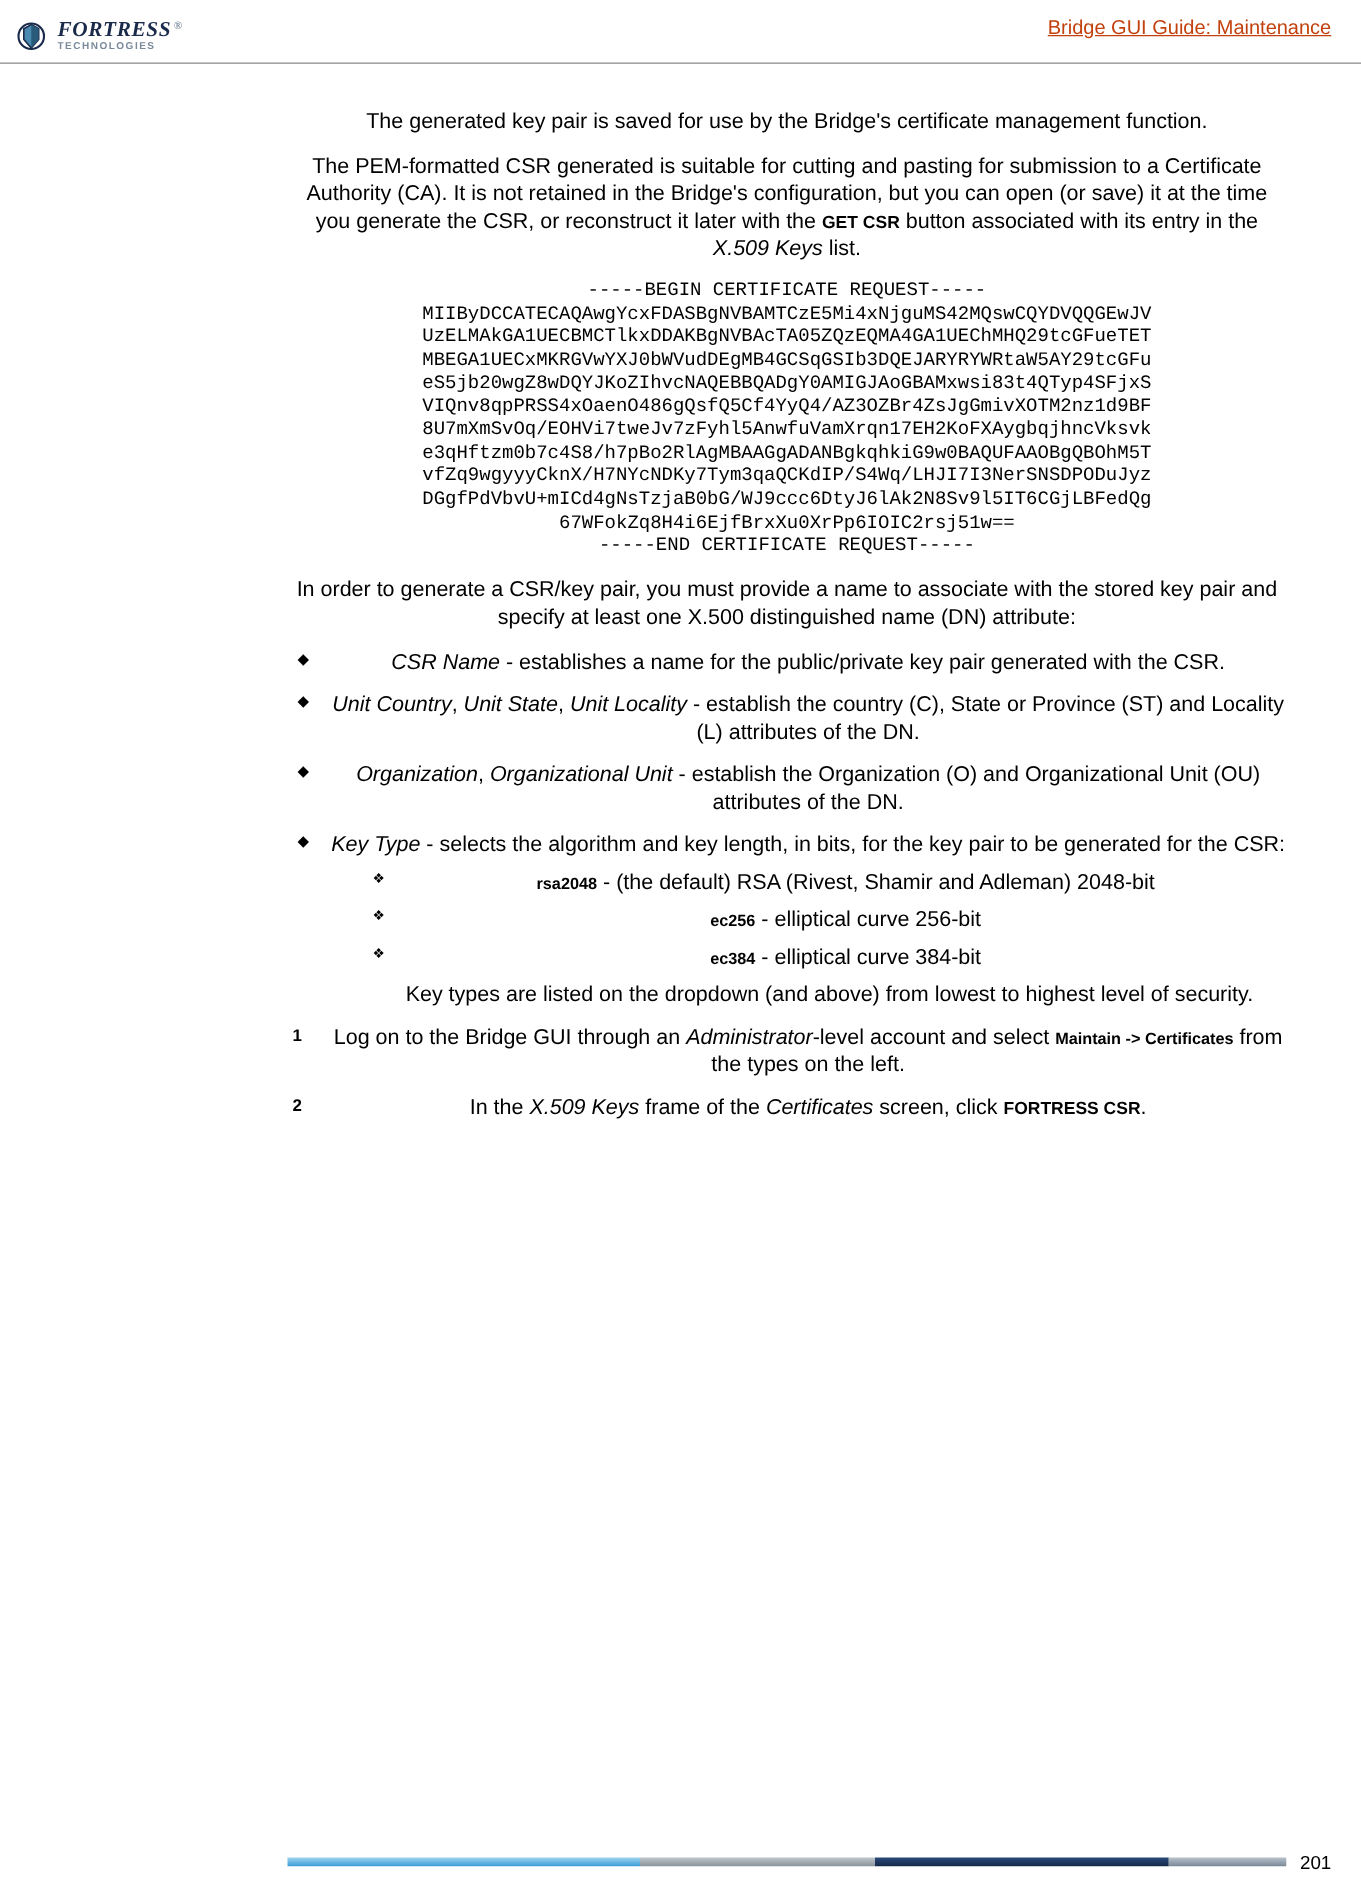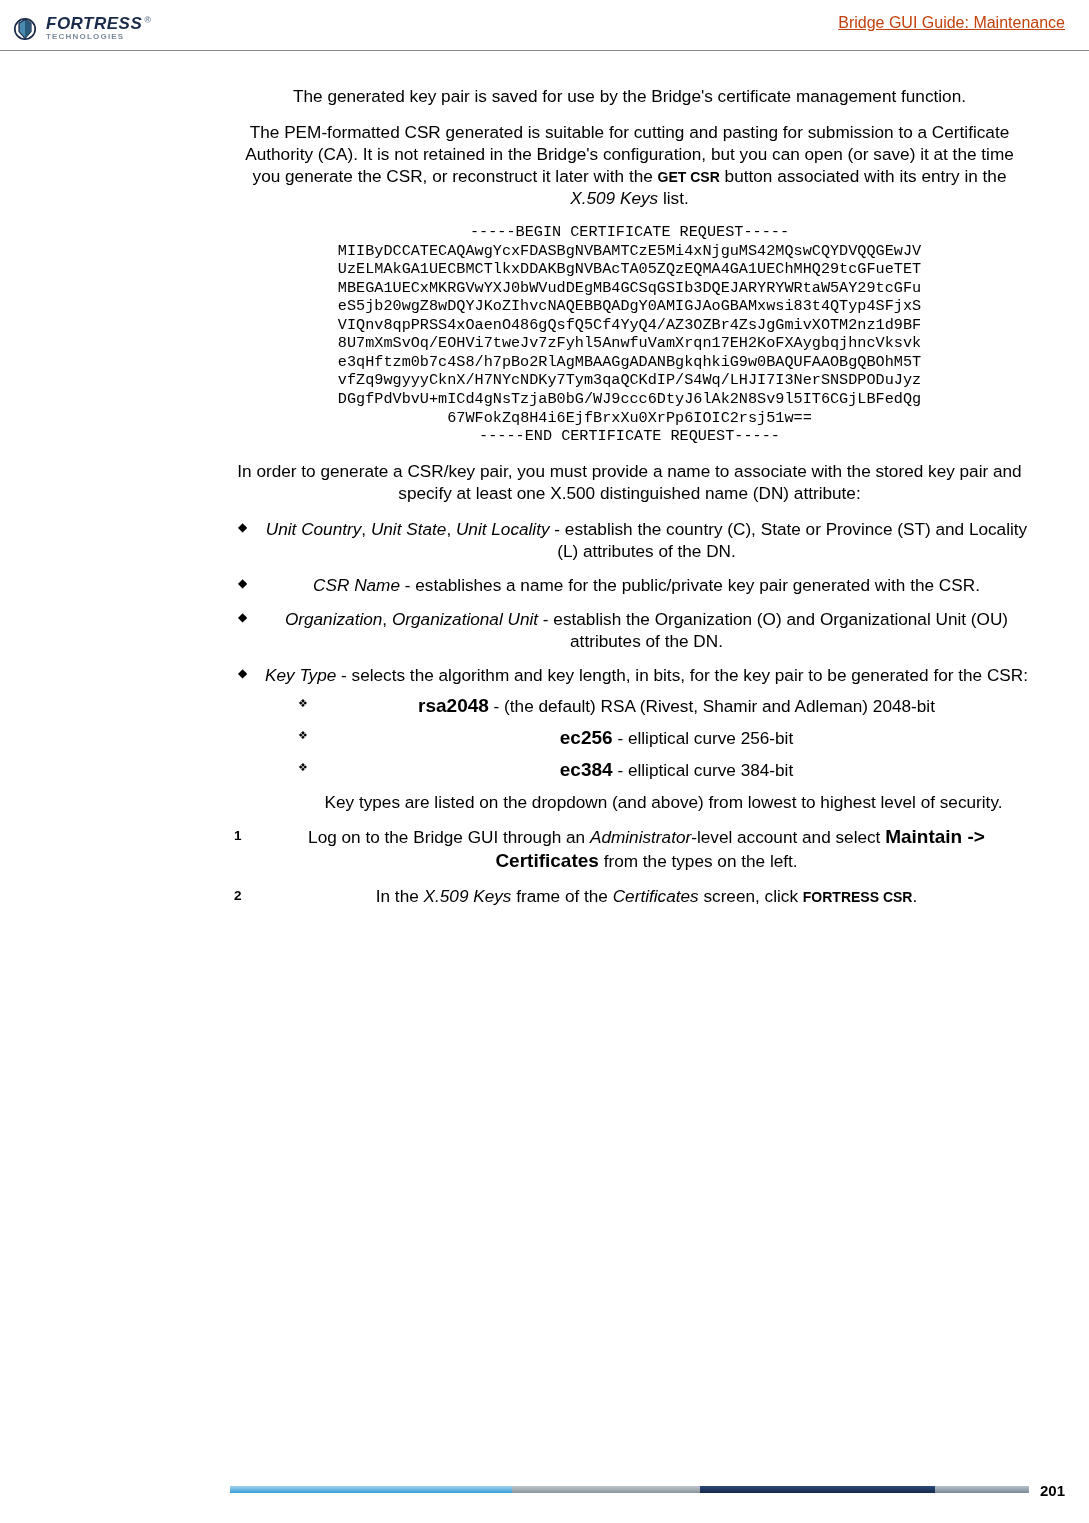--- a/index.html
+++ b/index.html
@@ -27,20 +27,21 @@
     width: 34px;
     height: 34px;
   }
   .logo-text {
     font-weight: 900;
     font-size: 17px;
     letter-spacing: 0.5px;
     font-style: italic;
     color: #1a2a4a;
     line-height: 0.85;
+    font-family: Liberation Serif, serif;
   }
   .logo-sub {
     font-size: 8px;
     color: #7a8a9a;
     letter-spacing: 1.2px;
     font-weight: 700;
   }
   .logo-reg {
     font-size: 9px;
     vertical-align: top;
@@ -127,41 +128,40 @@
     margin-bottom: 12px;
   }
   ol.steps > li .num {
     position: absolute;
     left: 4px;
     top: 2px;
     font-size: 13.5px;
     font-weight: 700;
   }
   .bold-small {
-    font-size: 19px;
+    font-size: 13px;
     font-weight: 700;
   }
   .footer-bar {
     position: absolute;
     bottom: 30px;
     left: 230px;
     right: 60px;
     height: 7px;
     display: flex;
   }
   .footer-bar div:nth-child(1){ flex: 3; background: linear-gradient(#9fd4ef,#3b9bd8); }
   .footer-bar div:nth-child(2){ flex: 2; background: linear-gradient(#c0c6cc,#8a939c); }
   .footer-bar div:nth-child(3){ flex: 2.5; background: linear-gradient(#2a4a7a,#15284a); }
   .footer-bar div:nth-child(4){ flex: 1; background: linear-gradient(#b8c2cc,#7a8896); }
   .page-num {
     position: absolute;
     bottom: 24px;
     right: 24px;
     font-size: 15px;
-    font-weight: bold;
   }
 </style>
 </head>
 <body>
 
 <div class="header">
   <div class="logo">
     <svg class="logo-icon" viewBox="0 0 40 40">
       <circle cx="20" cy="20" r="12" fill="none" stroke="#1a2a4a" stroke-width="2"></circle>
       <polygon points="20,9 27,13 27,23 20,31 13,23 13,13" fill="#4a8ab0" stroke="#1a2a4a" stroke-width="1.5"></polygon>
@@ -193,24 +193,24 @@
 e3qHftzm0b7c4S8/h7pBo2RlAgMBAAGgADANBgkqhkiG9w0BAQUFAAOBgQBOhM5T
 vfZq9wgyyyCknX/H7NYcNDKy7Tym3qaQCKdIP/S4Wq/LHJI7I3NerSNSDPODuJyz
 DGgfPdVbvU+mICd4gNsTzjaB0bG/WJ9ccc6DtyJ6lAk2N8Sv9l5IT6CGjLBFedQg
 67WFokZq8H4i6EjfBrxXu0XrPp6IOIC2rsj51w==
 -----END CERTIFICATE REQUEST-----</div>
 
   <p class="para">In order to generate a CSR/key pair, you must provide a name to associate with the stored key pair and specify at least one X.500 distinguished name (DN) attribute:</p>
 
   <ul class="diamonds">
     <li>
+      <span class="italic">CSR Name</span><span> - establishes a name for the public/private key pair generated with the CSR.</span>
+    </li>
+    <li>
       <span class="italic">Unit Country</span><span>, </span><span class="italic">Unit State</span><span>, </span><span class="italic">Unit Locality</span><span> - establish the country (C), State or Province (ST) and Locality (L) attributes of the DN.</span>
-    </li>
-    <li>
-      <span class="italic">CSR Name</span><span> - establishes a name for the public/private key pair generated with the CSR.</span>
     </li>
     <li>
       <span class="italic">Organization</span><span>, </span><span class="italic">Organizational Unit</span><span> - establish the Organization (O) and Organizational Unit (OU) attributes of the DN.</span>
     </li>
     <li>
       <span class="italic">Key Type</span><span> - selects the algorithm and key length, in bits, for the key pair to be generated for the CSR:</span>
       <ul class="smalldiamonds">
         <li><span class="bold-small">rsa2048</span><span> - (the default) RSA (Rivest, Shamir and Adleman) 2048-bit</span></li>
         <li><span class="bold-small">ec256</span><span> - elliptical curve 256-bit</span></li>
         <li><span class="bold-small">ec384</span><span> - elliptical curve 384-bit</span></li>

